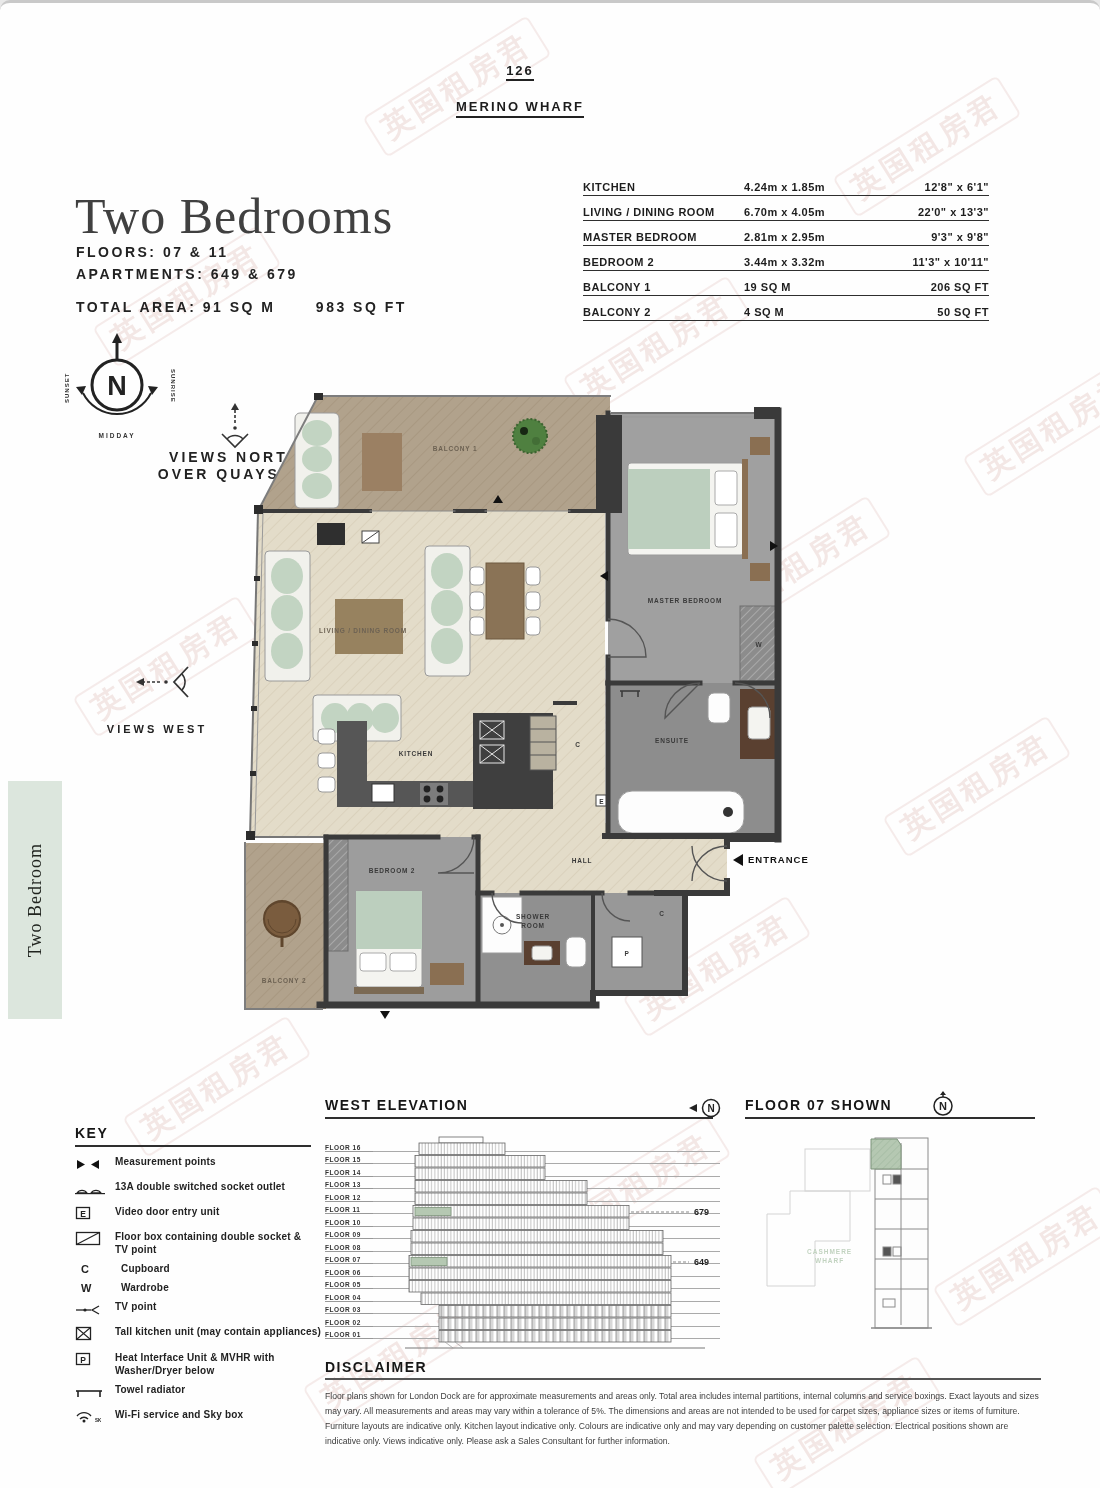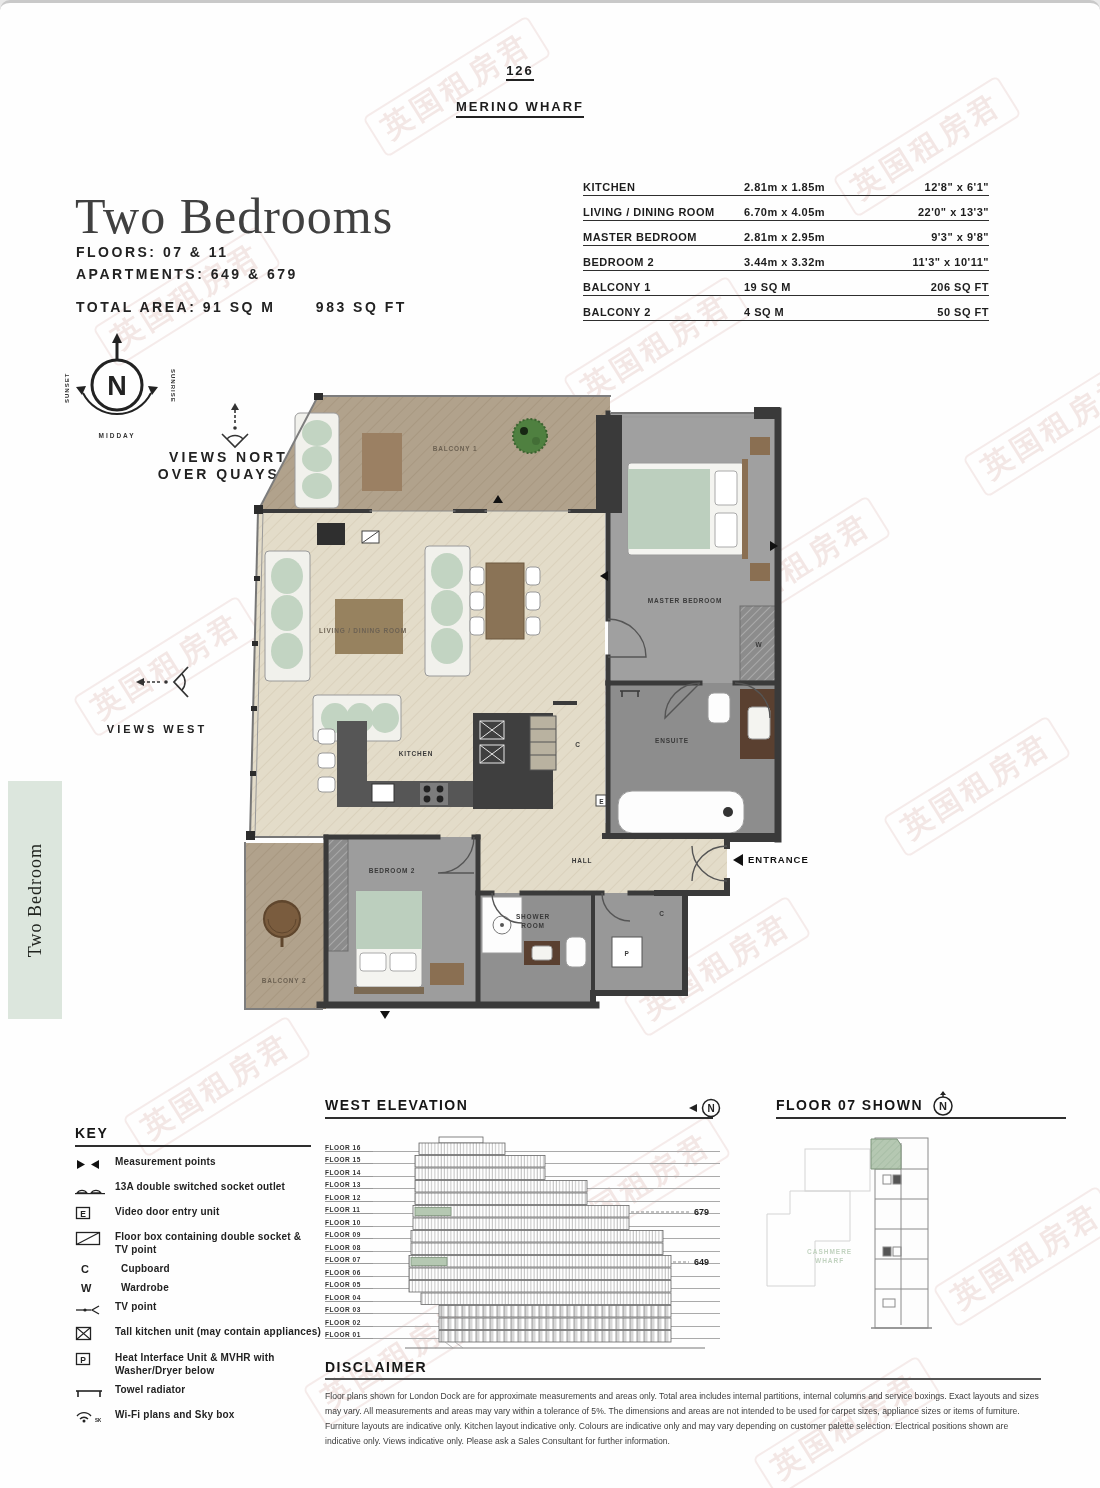--- a/index.html
+++ b/index.html
@@ -44,21 +44,21 @@
   .elev{left:325px;top:1094px;width:395px;}
   .elev .sect-rule{margin-top:4px;width:388px;}
   .elev-compass{left:688px;top:1095px;font-size:10px;font-weight:700;color:#222;}
   .elev-body{left:325px;top:1132px;width:395px;height:228px;}
   .elev-rows{position:absolute;left:0;top:4px;width:395px;}
   .elev-row{display:flex;align-items:flex-end;height:12.5px;}
   .elev-label{width:48px;font-size:6.5px;font-weight:700;letter-spacing:.5px;color:#333;border-bottom:1px solid #999;padding-bottom:0;}
   .elev-line{flex:1;border-bottom:1px solid #aaa;}
   .elev-svg{position:absolute;left:80px;top:0;}
   
-  .fshown{left:776px;top:1094px;width:295px;}
+  .fshown{left:745px;top:1094px;width:295px;}
   .fshown .sect-rule{margin-top:4px;width:290px;}
   .fshown-svg{position:absolute;left:745px;top:1126px;}
   
   .disc{left:325px;top:1356px;width:716px;}
   .disc .sect-rule{margin-top:3px;margin-bottom:9px;background:#555;}
   .disc-text{font-size:8.6px;line-height:1.75;color:#3c3c3c;}
   
   .wm{position:absolute;transform:rotate(-32deg);color:rgba(201,139,128,.20);
       border:2px solid rgba(201,139,128,.16);border-radius:6px;padding:1px 10px;
       font-size:30px;font-weight:700;letter-spacing:4px;white-space:nowrap;pointer-events:none;}
@@ -96,21 +96,21 @@
   <div class="abs subline" style="top:241px">FLOORS: 07 &amp; 11</div>
   <div class="abs subline" style="top:263px">APARTMENTS: 649 &amp; 679</div>
   <div class="abs subline" style="top:296px">
     <span>TOTAL AREA: 91 SQ M</span>
     <span style="margin-left:34px">983 SQ FT</span>
   </div>
 
   <div class="abs dimtable">
     <div class="trow">
         <span class="troom">KITCHEN</span>
-        <span class="tmet">2.81m x 1.85m</span>
+        <span class="tmet">4.24m x 1.85m</span>
         <span class="timp">12'8" x 6'1"</span>
       </div>
     <div class="trow">
         <span class="troom">LIVING / DINING ROOM</span>
         <span class="tmet">6.70m x 4.05m</span>
         <span class="timp">22'0" x 13'3"</span>
       </div>
     <div class="trow">
         <span class="troom">MASTER BEDROOM</span>
         <span class="tmet">2.81m x 2.95m</span>
@@ -472,21 +472,21 @@
           </svg></span>
         <span class="klabel">Towel radiator</span>
       </div>
     <div class="krow">
         <span class="kicon"><svg width="26" height="13" viewBox="0 0 26 13">
             <path d="M2,6 A9,9 0 0 1 16,6" fill="none" stroke="#222" stroke-width="1.3"></path>
             <path d="M5,9 A5.5,5.5 0 0 1 13,9" fill="none" stroke="#222" stroke-width="1.3"></path>
             <circle cx="9" cy="11" r="1.5" fill="#222"></circle>
             <text x="20" y="12" font-size="4.5" font-weight="bold" fill="#222">SKY</text>
           </svg></span>
-        <span class="klabel">Wi-Fi plans and Sky box</span>
+        <span class="klabel">Wi-Fi service and Sky box</span>
       </div>
   </div>
 
   <div class="abs elev">
     <div class="sect-title">WEST ELEVATION</div>
     <div class="sect-rule"></div>
   </div>
   <div class="abs elev-compass">
     <svg width="34" height="20" viewBox="0 0 34 20">
         <path d="M1,10 l8,-4 v8 z" fill="#222"></path>

